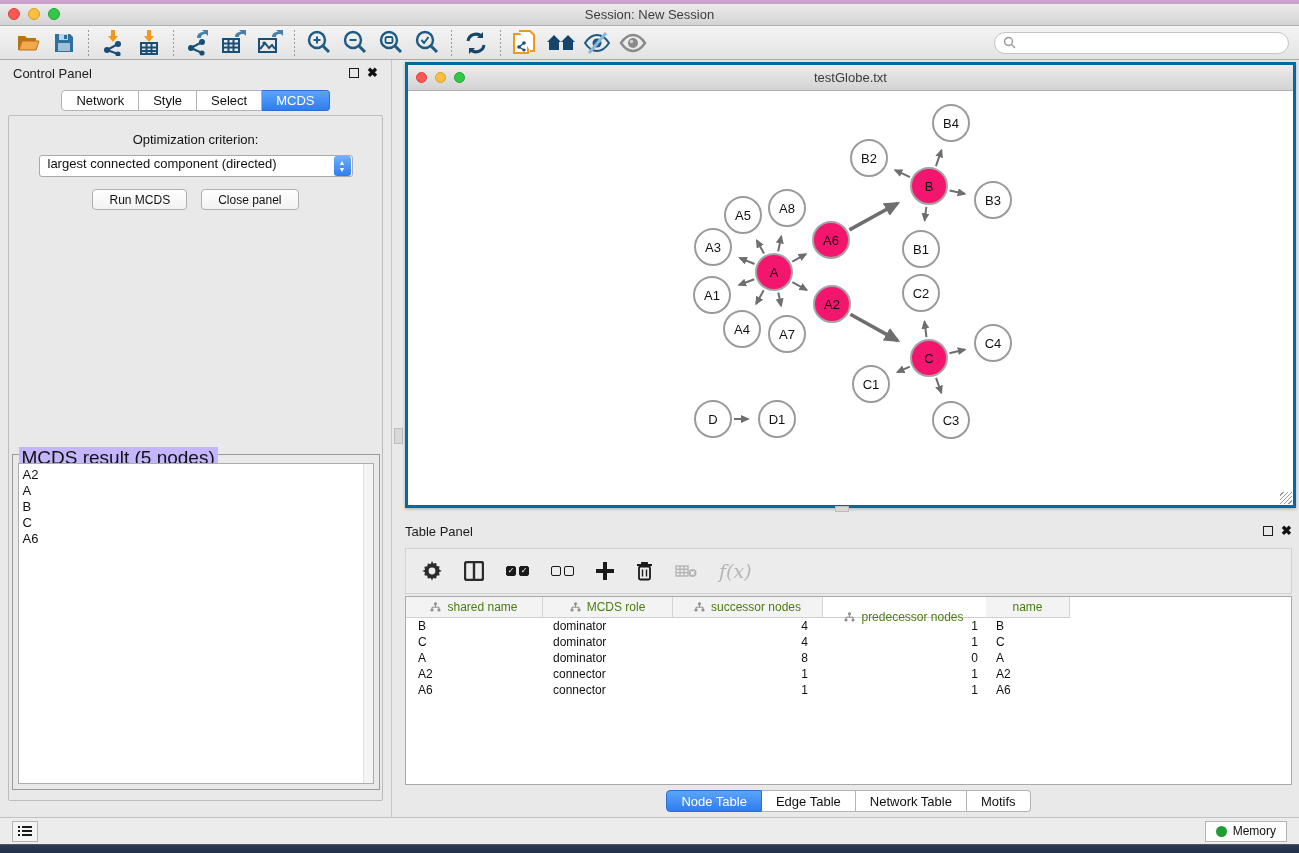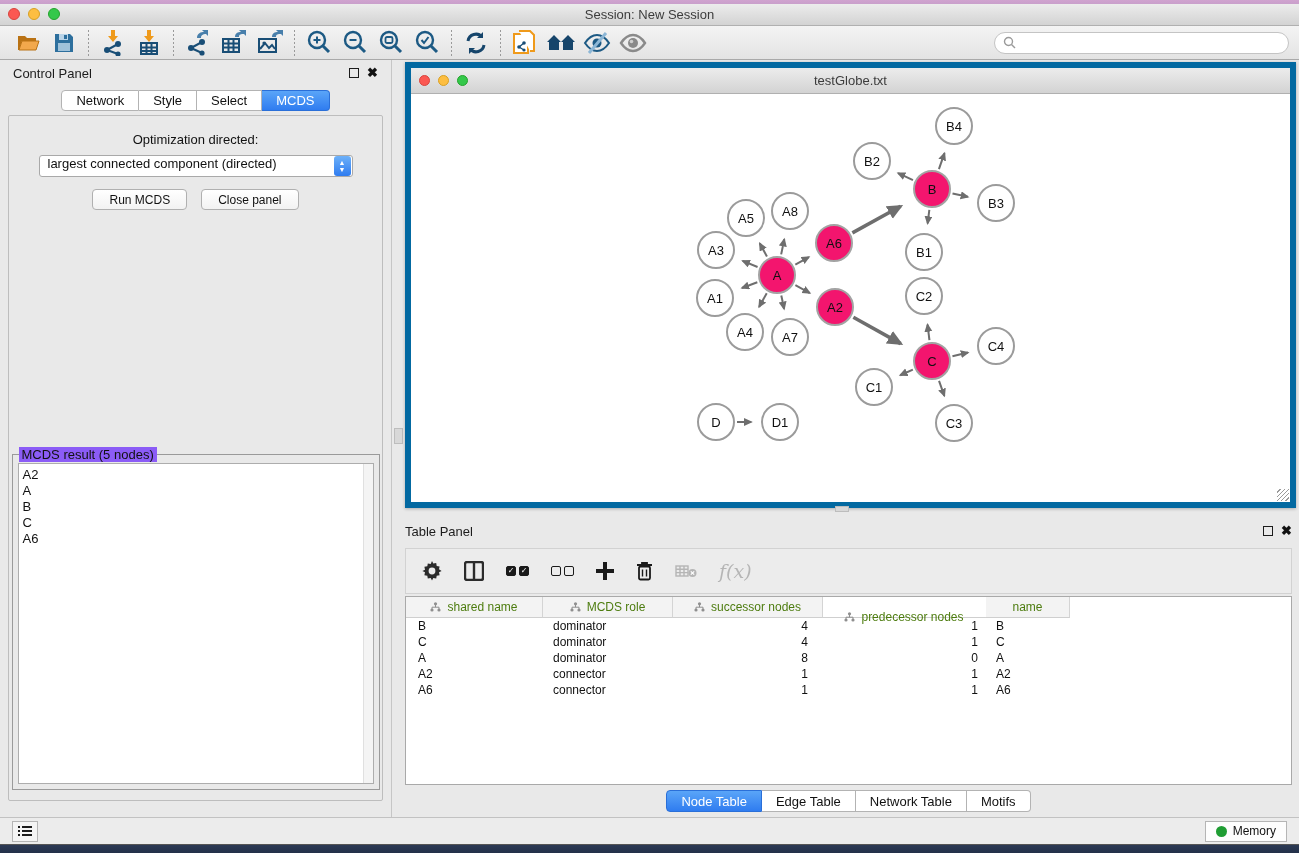--- a/index.html
+++ b/index.html
@@ -61,32 +61,32 @@
     white-space:nowrap; overflow:hidden; }
   .stepper { width:17px; height:20px; margin-right:1px; border-radius:3px;
     background:linear-gradient(#6db1f9,#2f7cf0); color:#fff; font-size:7px; line-height:7px;
     display:flex; flex-direction:column; align-items:center; justify-content:center; }
   .btn-row { margin-top:12px; display:flex; gap:14px; }
   .mac-btn { height:21px; padding:0 16px; background:linear-gradient(#ffffff,#f2f2f2);
     border:1px solid #b0b0b0; border-radius:4px; font-size:12px; color:#111;
     display:flex; align-items:center; }
   .result-group { margin-top:244px; width:368px; height:336px; border:1px solid #9a9a9a;
     position:relative; background:#e9e9e9; padding:8px 5px 5px; }
-  .result-title { position:absolute; top:-8px; left:6px; background:#8b5cf6;
-    font-size:13px; color:#111; padding:0 3px; }
+  .result-title { position:absolute; top:-8px; left:6px; background:#c4b5fd;
+    font-size:19px; color:#111; padding:0 3px; }
   .result-list { width:100%; height:100%; background:#fff; border:1px solid #adadad;
     position:relative; padding:3px 0 0 4px; overflow:hidden; }
   .result-list .item { font-size:13px; color:#111; line-height:16px; }
   .vtrack { position:absolute; right:0; top:0; bottom:0; width:10px; background:#f4f4f4;
     border-left:1px solid #e0e0e0; }
 
   
   #netarea { height:452px; flex:none; position:relative; }
   #netwin { position:absolute; left:13px; right:3px; top:2px; bottom:4px;
-    border:6px solid #0369a1; background:#fff; display:flex; flex-direction:column;
+    border:3px solid #0369a1; background:#fff; display:flex; flex-direction:column;
     box-shadow:0 1px 3px rgba(0,0,0,.25); }
   #netwin .titlebar { height:26px; flex:none; }
   #netwin .lights { top:7px; }
   #netwin .light { width:11px; height:11px; }
   #canvas { flex:1; position:relative; background:#fff; overflow:hidden; }
   #edges { position:absolute; left:0; top:0; }
   .gnode { position:absolute; width:38px; height:38px; border-radius:50%;
     background:#fff; border:2px solid #9b9b9b; display:flex; align-items:center;
     justify-content:center; font-size:13px; color:#111; }
   .gnode.mcds { background:#f3156e; border-color:#a3a3a3; }
@@ -298,21 +298,21 @@
           <span class="close-ic">✖</span>
         </span>
       </div>
       <div class="seg-row">
         <div class="seg">Network</div>
         <div class="seg">Style</div>
         <div class="seg">Select</div>
         <div class="seg selected">MCDS</div>
       </div>
       <div class="cp-content">
-        <div class="opt-label">Optimization directed:</div>
+        <div class="opt-label">Optimization criterion:</div>
         <div class="selectbox">
           <span class="sel-text">largest connected component (directed)</span>
           <span class="stepper">
                 <span>▲</span>
                 <span>▼</span>
               </span>
         </div>
         <div class="btn-row">
           <div class="mac-btn">Run MCDS</div>
           <div class="mac-btn">Close panel</div>

